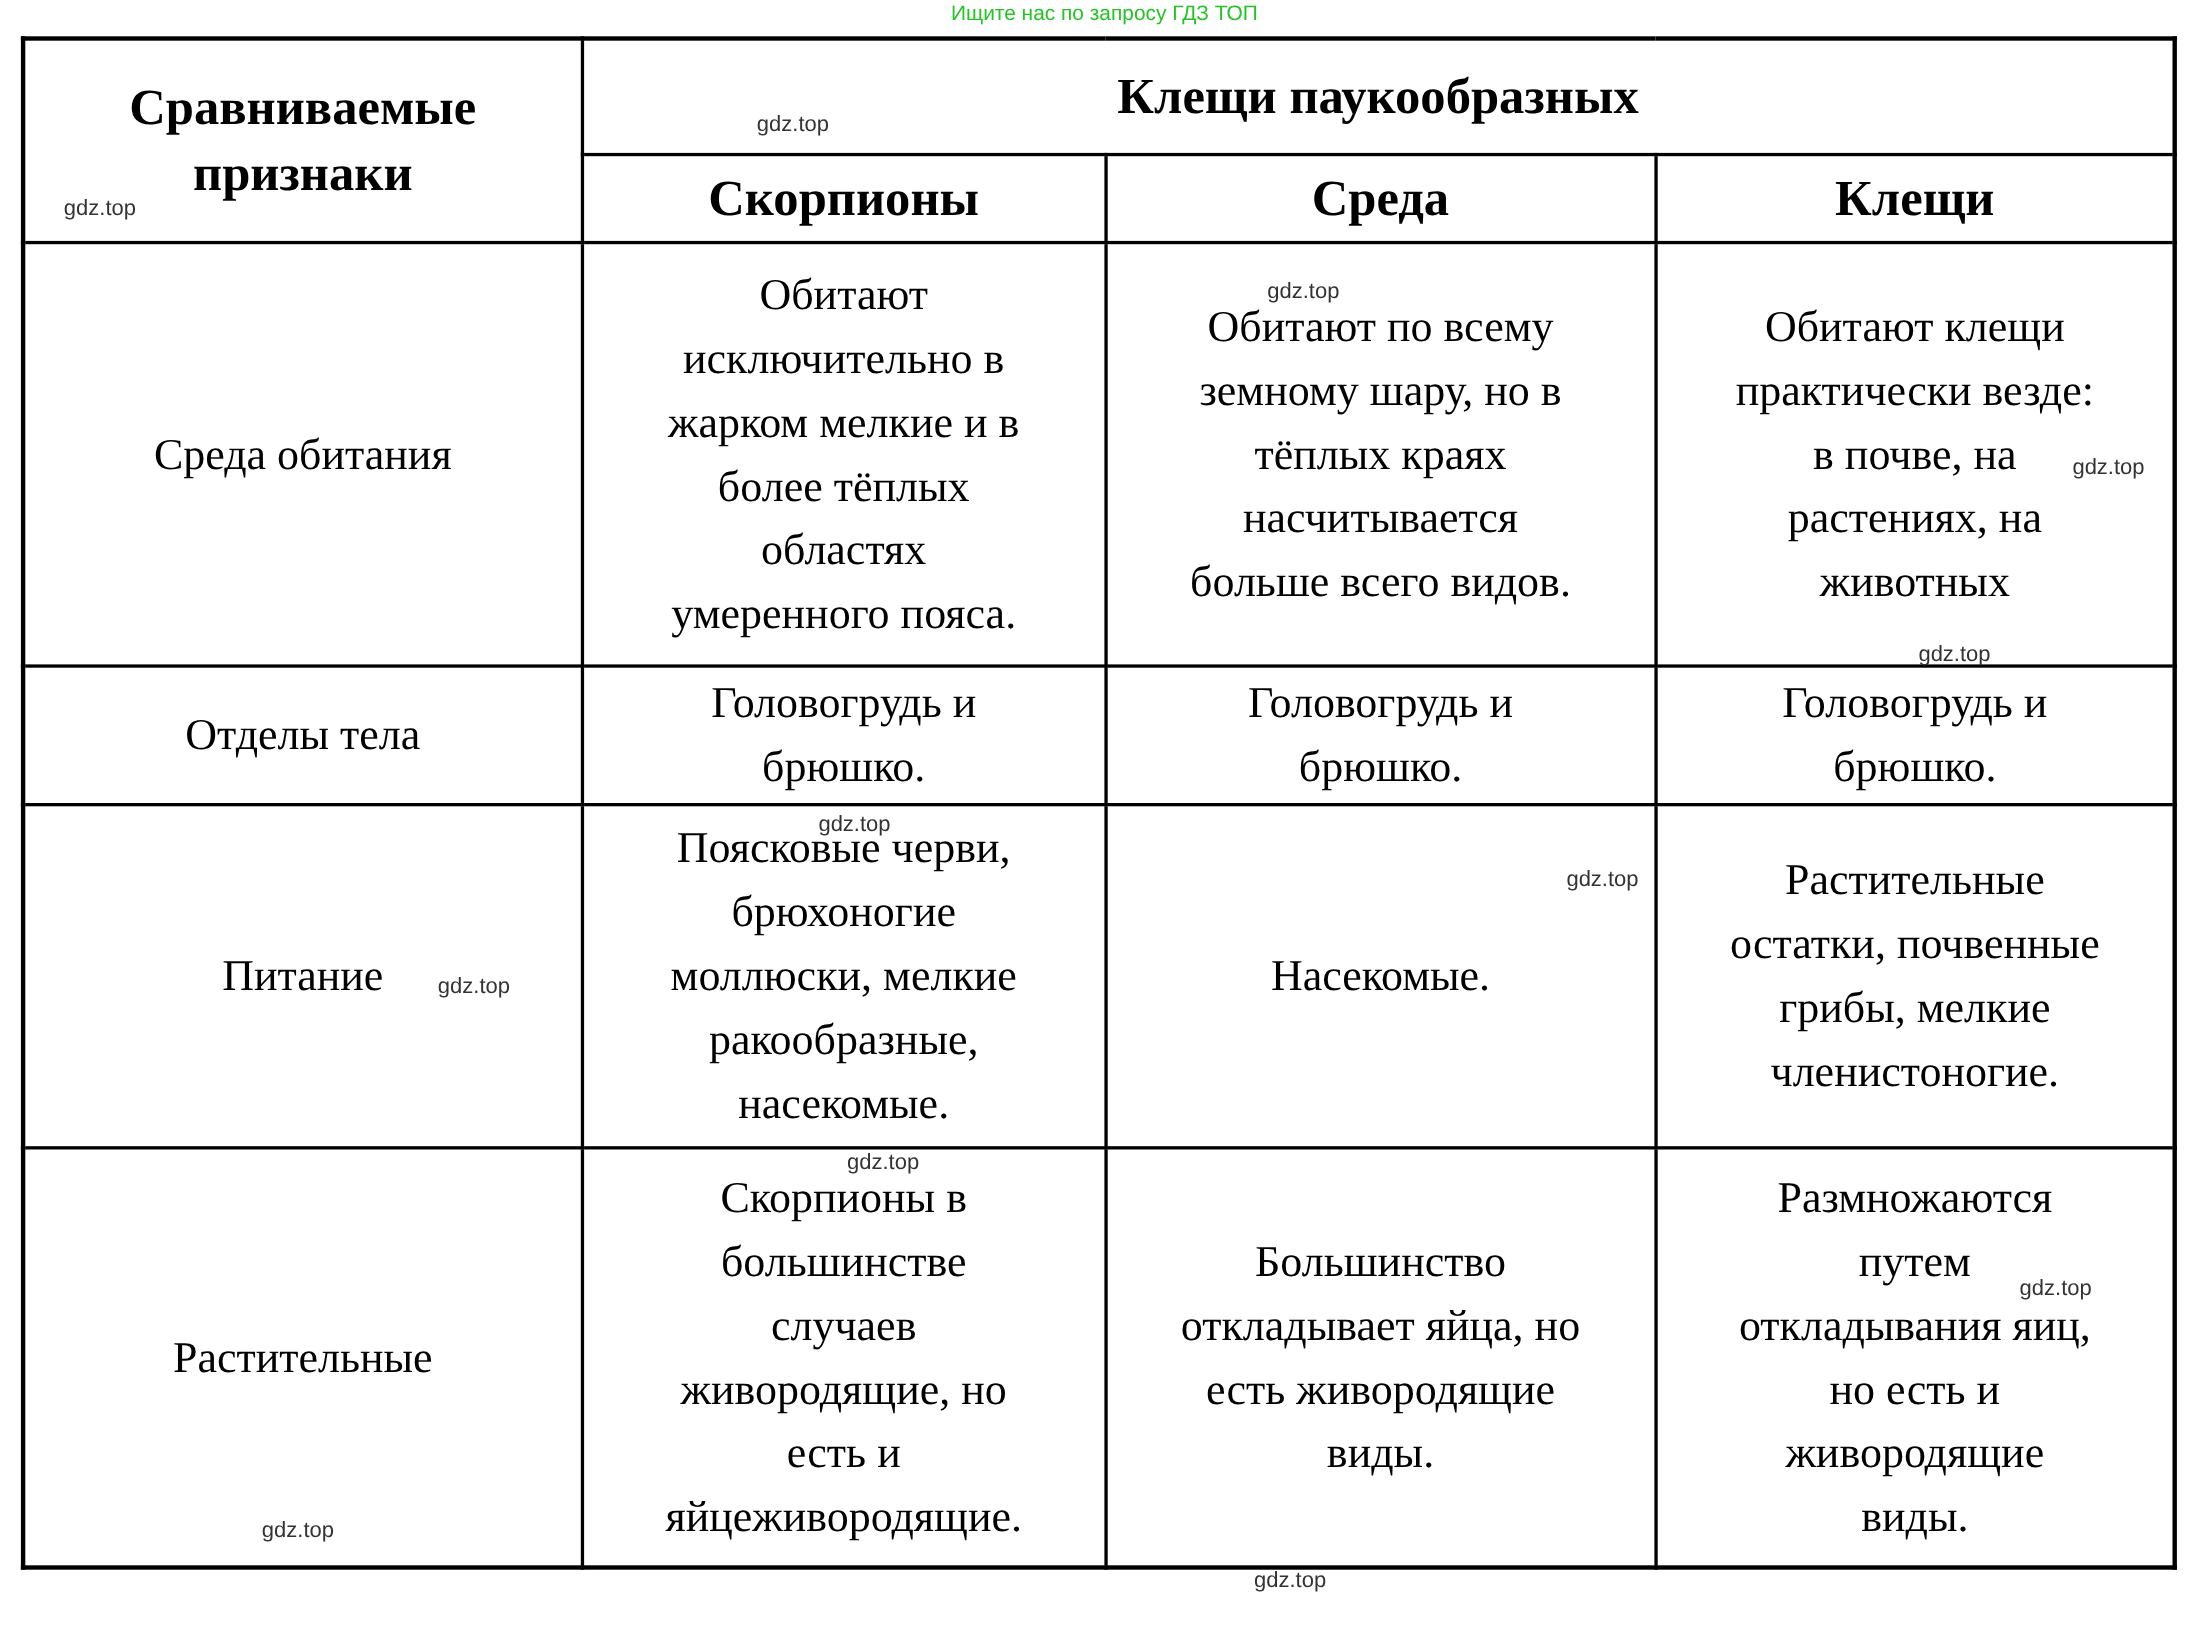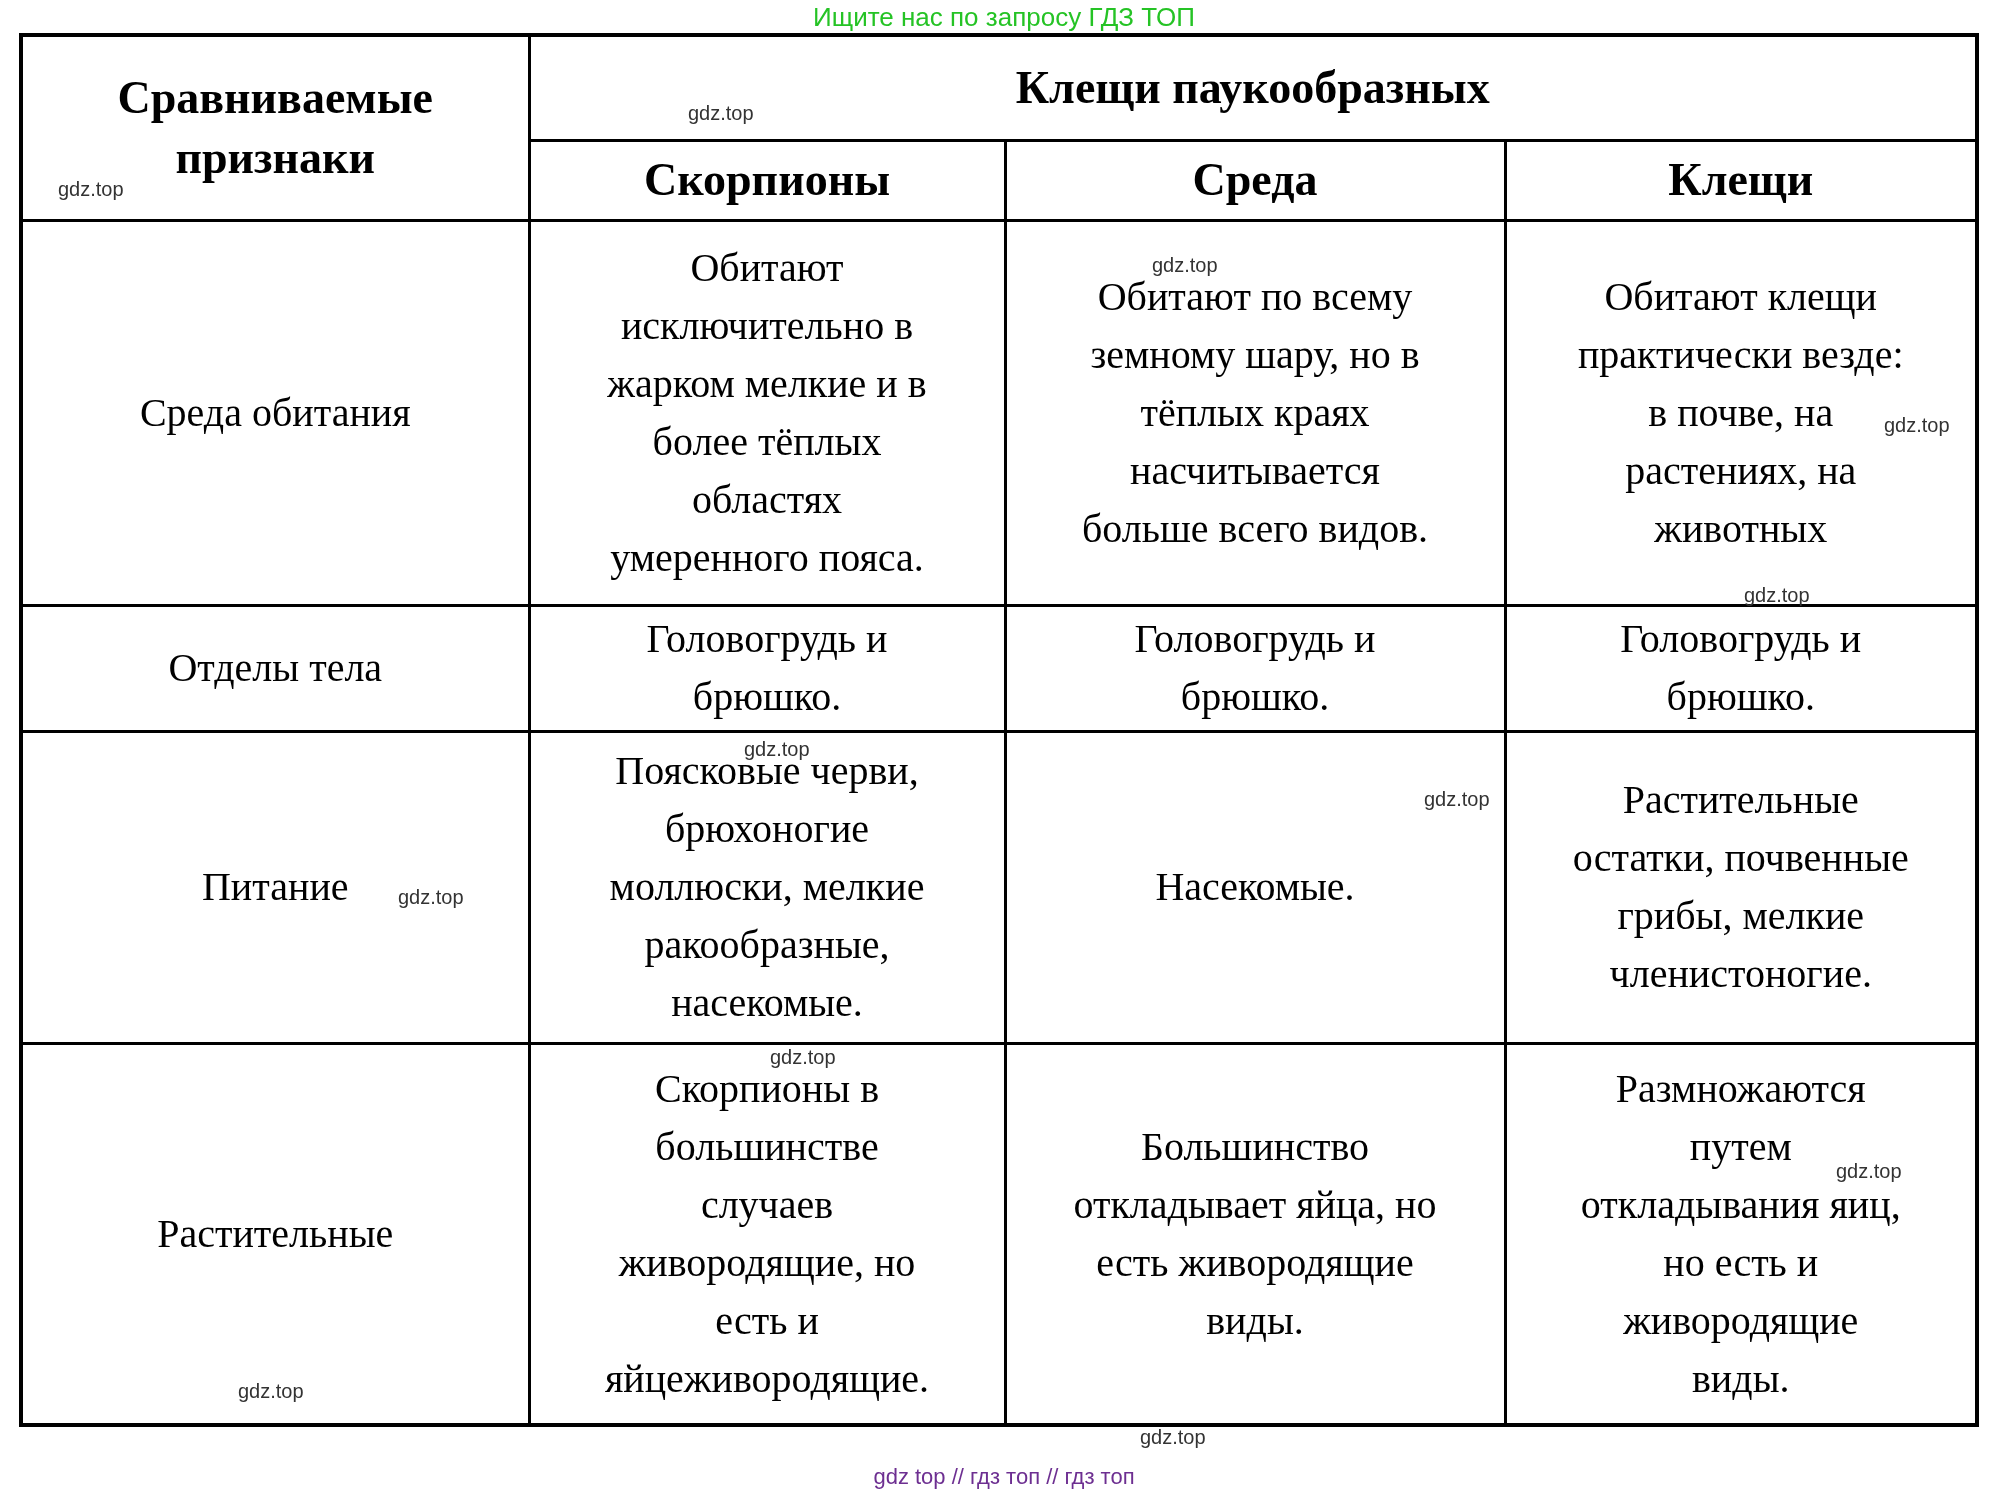--- a/index.html
+++ b/index.html
@@ -9,21 +9,21 @@
     background:#ffffff;
     overflow:hidden;
     font-family:"Liberation Serif","DejaVu Serif",serif;
     color:#000000;
   }
   .banner {
     position:absolute; left:0; width:100%;
     text-align:center;
     font-family:"Liberation Sans","DejaVu Sans",sans-serif;
   }
-  .banner.top  { top:2px;    font-size:26px; color:#25c325; }
+  .banner.top  { top:2px;    font-size:19px; color:#25c325; }
   .banner.bottom { top:1464px; font-size:22px; color:#6d2f91; }
 
   table.cmp {
     position:absolute; left:19px; top:33px;
     width:1956px;
     border-collapse:collapse;
     table-layout:fixed;
     border:4px solid #000;
   }
   table.cmp th, table.cmp td {
@@ -143,15 +143,14 @@
   <div class="wm" style="left:1884px; top:414px">gdz.top</div>
   <div class="wm" style="left:1744px; top:584px">gdz.top</div>
   <div class="wm" style="left:744px;  top:738px">gdz.top</div>
   <div class="wm" style="left:1424px; top:788px">gdz.top</div>
   <div class="wm" style="left:398px;  top:886px">gdz.top</div>
   <div class="wm" style="left:770px;  top:1046px">gdz.top</div>
   <div class="wm" style="left:1836px; top:1160px">gdz.top</div>
   <div class="wm" style="left:238px;  top:1380px">gdz.top</div>
   <div class="wm" style="left:1140px; top:1426px">gdz.top</div>
 
-  <div class="banner bottom">gdz top // гдз топ // гдз топ</div>
 
 </div>
 
 </body></html>

